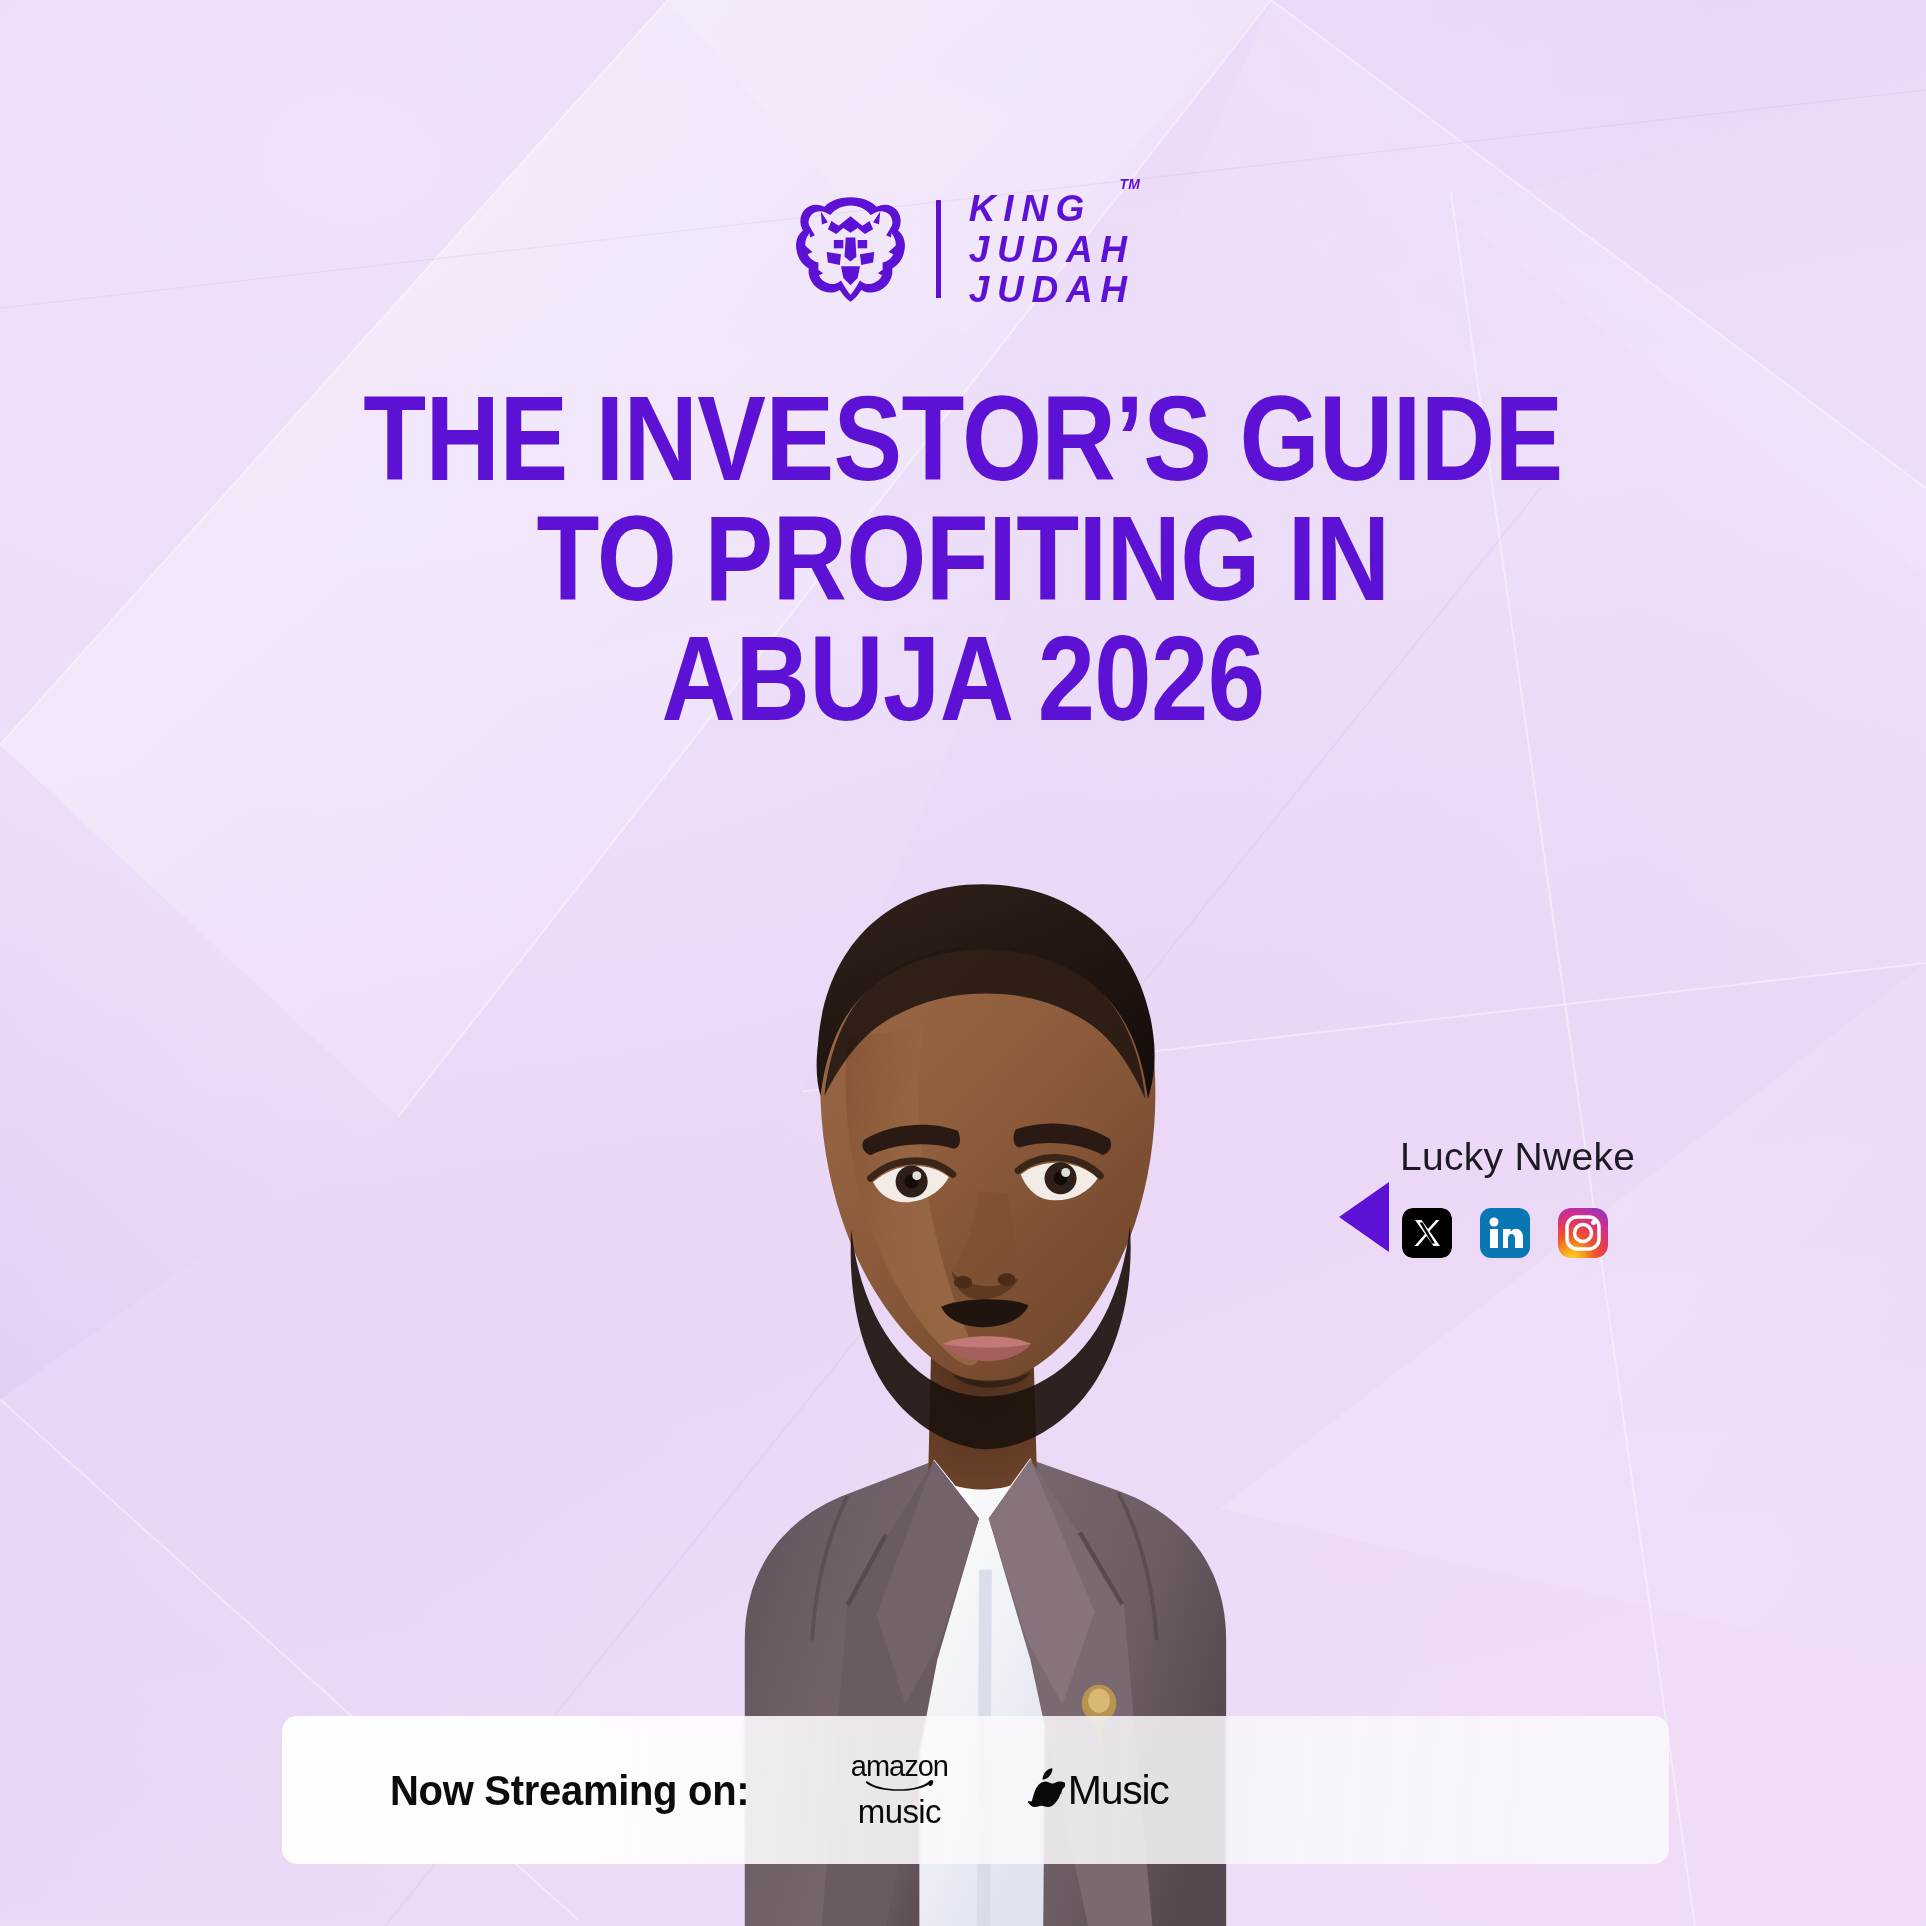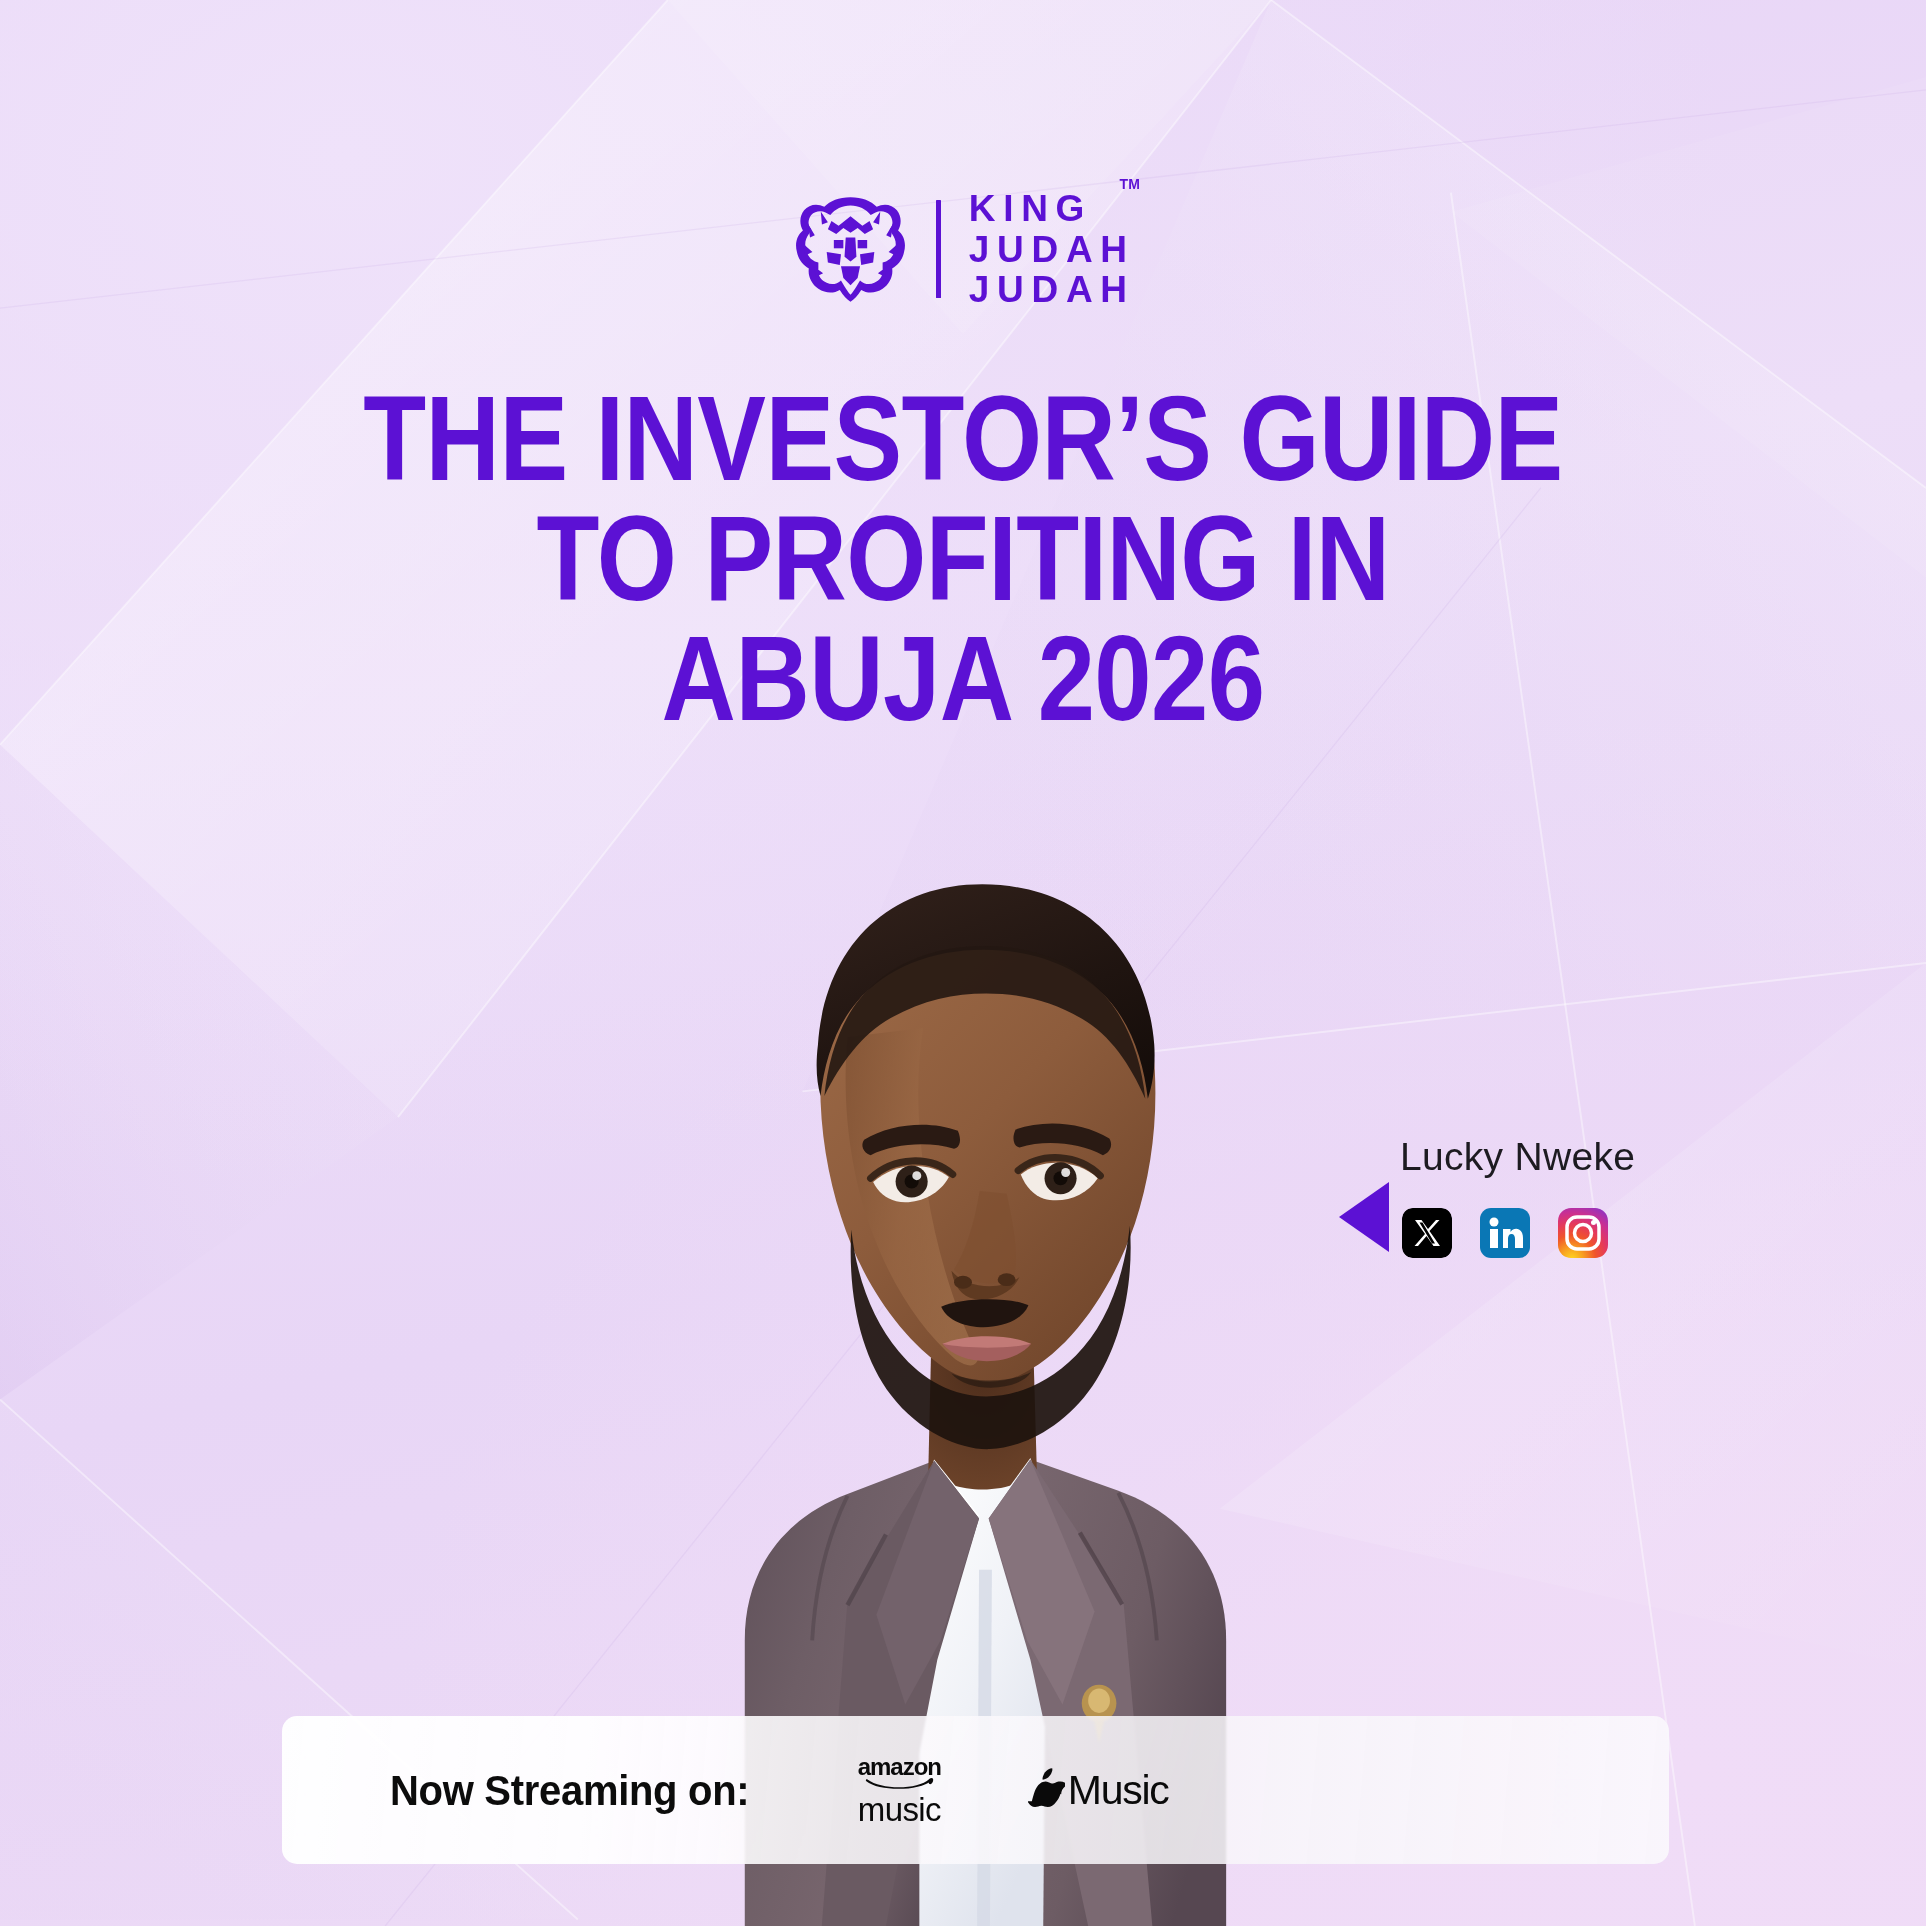--- a/index.html
+++ b/index.html
@@ -17,21 +17,21 @@
   
   .facets{position:absolute;inset:0;pointer-events:none;}
   .facets svg{width:100%;height:100%;display:block;}
 
   
   #logo{position:absolute;left:0;right:0;top:185px;height:128px;
         display:flex;align-items:center;justify-content:center;gap:0px;}
   #lion{width:119px;height:119px;flex:0 0 auto;}
   #logo-divider{width:4.5px;height:98px;background:#5c11d4;margin:0 28px 0 26px;flex:0 0 auto;border-radius:0.6px;}
   #logo-words{display:flex;flex-direction:column;justify-content:center;
-      gap:3.9px;position:relative;}
+      gap:3.9px;position:relative;font-style:italic;}
   .logo-line{color:#5c11d4;font-weight:700;font-size:37px;letter-spacing:7.7px;
       line-height:1.0;white-space:nowrap;font-family:"Liberation Sans",sans-serif;}
   #logo-tm{position:absolute;right:-5.1px;top:-14px;color:#5c11d4;font-size:14px;font-weight:700;letter-spacing:0;}
 
   
   #headline{position:absolute;left:0;right:0;top:392px;text-align:center;}
   .hl{color:#5c11d4;font-weight:700;
       font-family:"Liberation Sans",sans-serif;
       letter-spacing:-0.6px;line-height:0.92;white-space:nowrap;
       transform-origin:center center;}
@@ -58,21 +58,21 @@
      border-radius:15px;
      background:linear-gradient(95deg, rgba(255,255,255,0.955) 0%, rgba(255,255,255,0.93) 22%,
                 rgba(252,250,253,0.88) 42%, rgba(248,246,250,0.86) 62%, rgba(250,248,252,0.90) 100%);
      display:flex;align-items:center;backdrop-filter:blur(1.3px);}
   #now-streaming{margin-left:108px;font-size:40px;font-weight:700;color:#0c0c0c;
      letter-spacing:-0.3px;white-space:nowrap;transform:scaleY(1.06);}
   #platforms{display:flex;align-items:center;margin-left:76px;gap:0;}
   .plat{display:flex;align-items:center;justify-content:center;}
   
   #amazon-music{flex-direction:column;align-items:center;width:148px;}
-  #amazon-word{font-size:24px;font-weight:700;color:#0a0a0a;letter-spacing:-1px;line-height:1;}
+  #amazon-word{font-size:29px;font-weight:400;color:#0a0a0a;letter-spacing:-1px;line-height:1;}
   #amazon-smile{width:76px;height:14px;margin-top:-2.6px;}
   #amazon-music-word{font-size:33px;font-weight:400;color:#0a0a0a;letter-spacing:-0.6px;line-height:1;margin-top:2.6px;}
   
   #spotify{width:270px;gap:11.6px;}
   #spotify-word{font-size:42px;font-weight:700;color:#1ed760;letter-spacing:-1.3px;}
   
   #apple-music{width:250px;gap:2.6px;}
   #apple-word{font-size:41px;font-weight:400;color:#0a0a0a;letter-spacing:-1.3px;}
 </style>
 </head>

